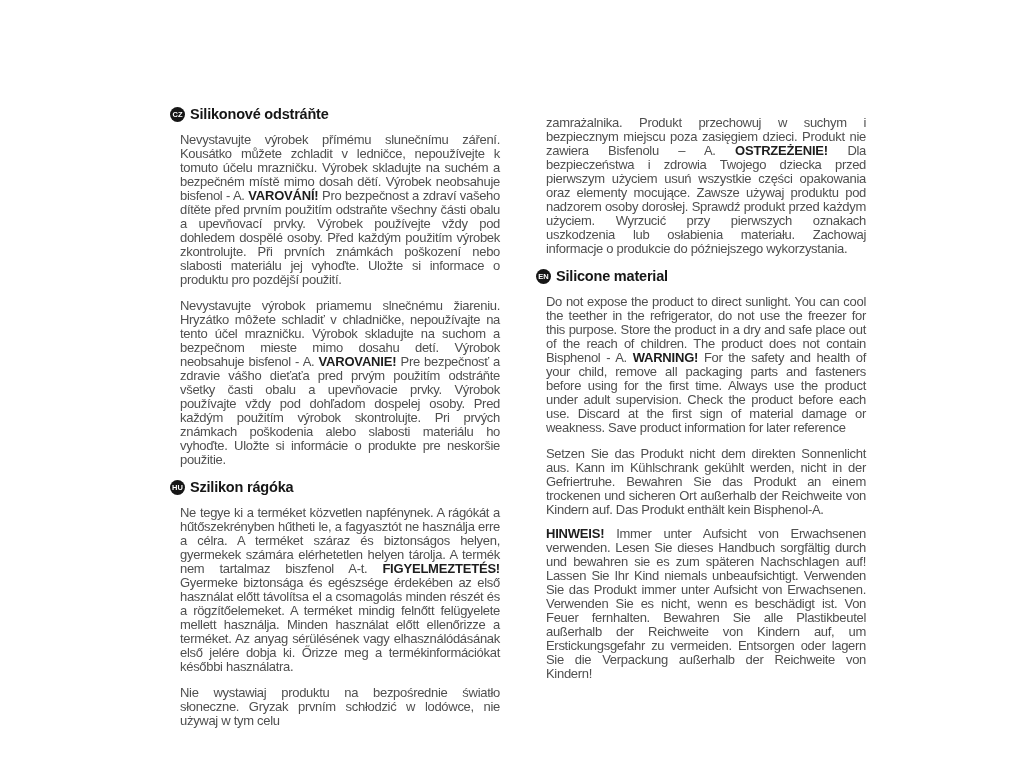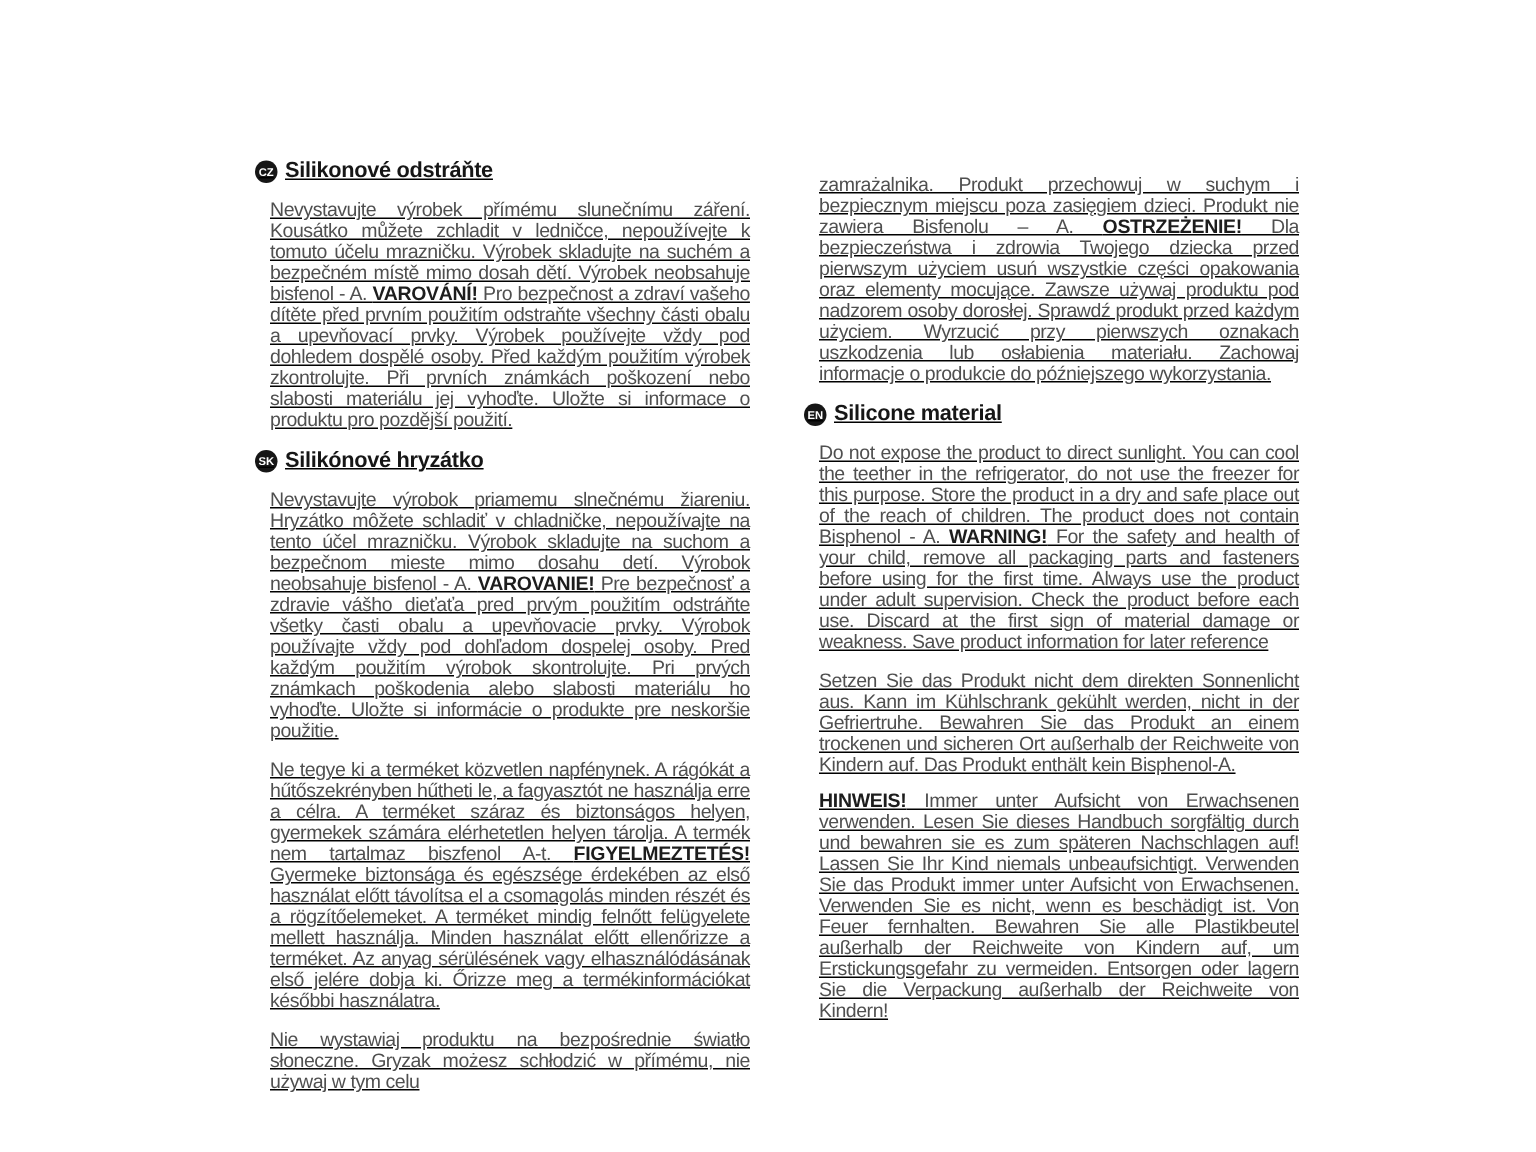--- a/index.html
+++ b/index.html
@@ -1,21 +1,21 @@
 <!DOCTYPE html>
 <html><head>
 <meta charset="utf-8">
 <style>
   html, body { margin:0; padding:0; background:#ffffff; }
   .page {
     position:relative; width:1024px; height:768px;
     background:#ffffff; overflow:hidden;
     font-family:"Liberation Sans","DejaVu Sans",sans-serif;
   }
-  .content { position:absolute; left:170px; top:106px; display:flex; gap:26px;text-decoration:underline; }
+  .content { position:absolute; left:170px; top:106px; display:flex; gap:26px; }
   .col { width:340px; }
   .section { margin:0 0 12px 0; }
   .sec-title {
     margin:0 0 3px 0; display:flex; align-items:center; gap:5px;
     font-size:14.5px; line-height:17px; font-weight:700; color:#161616;
     letter-spacing:-0.2px;
   }
   .badge {
     width:15px; height:15px; border-radius:50%; background:#161616;
     color:#ffffff; font-size:7.5px; font-weight:700;
@@ -38,33 +38,33 @@
 
       <div class="section">
         <h2 class="sec-title">
             <span class="badge">CZ</span>
             <span>Silikonové odstráňte</span>
           </h2>
         <p class="body-text"><span>Nevystavujte výrobek přímému slunečnímu záření. Kousátko můžete zchladit v ledničce, nepoužívejte k tomuto účelu mrazničku. Výrobek skladujte na suchém a bezpečném místě mimo dosah dětí. Výrobek neobsahuje bisfenol - A. </span><span class="bold-run">VAROVÁNÍ!</span><span> Pro bezpečnost a zdraví vašeho dítěte před prvním použitím odstraňte všechny části obalu a upevňovací prvky. Výrobek používejte vždy pod dohledem dospělé osoby. Před každým použitím výrobek zkontrolujte. Při prvních známkách poškození nebo slabosti materiálu jej vyhoďte. Uložte si informace o produktu pro pozdější použití.</span></p>
       </div>
 
       <div class="section">
-        <h2 class="sec-title">
-            <span class="badge">SK</span>
-            <span>Silikónové hryzátko</span>
-          </h2>
         <p class="body-text"><span>Nevystavujte výrobok priamemu slnečnému žiareniu. Hryzátko môžete schladiť v chladničke, nepoužívajte na tento účel mrazničku. Výrobok skladujte na suchom a bezpečnom mieste mimo dosahu detí. Výrobok neobsahuje bisfenol - A. </span><span class="bold-run">VAROVANIE!</span><span> Pre bezpečnosť a zdravie vášho dieťaťa pred prvým použitím odstráňte všetky časti obalu a upevňovacie prvky. Výrobok používajte vždy pod dohľadom dospelej osoby. Pred každým použitím výrobok skontrolujte. Pri prvých známkach poškodenia alebo slabosti materiálu ho vyhoďte. Uložte si informácie o produkte pre neskoršie použitie.</span></p>
       </div>
 
       <div class="section">
+        <h2 class="sec-title">
+            <span class="badge">HU</span>
+            <span>Szilikon rágóka</span>
+          </h2>
         <p class="body-text"><span>Ne tegye ki a terméket közvetlen napfénynek. A rágókát a hűtőszekrényben hűtheti le, a fagyasztót ne használja erre a célra. A terméket száraz és biztonságos helyen, gyermekek számára elérhetetlen helyen tárolja. A termék nem tartalmaz biszfenol A-t. </span><span class="bold-run">FIGYELMEZTETÉS!</span><span> Gyermeke biztonsága és egészsége érdekében az első használat előtt távolítsa el a csomagolás minden részét és a rögzítőelemeket. A terméket mindig felnőtt felügyelete mellett használja. Minden használat előtt ellenőrizze a terméket. Az anyag sérülésének vagy elhasználódásának első jelére dobja ki. Őrizze meg a termékinformációkat későbbi használatra.</span></p>
       </div>
 
       <div class="section">
-        <p class="body-text">Nie wystawiaj produktu na bezpośrednie światło słoneczne. Gryzak możesz schłodzić w přímému, nie używaj w tym celu</p>
+        <p class="body-text">Nie wystawiaj produktu na bezpośrednie światło słoneczne. Gryzak prvním schłodzić w lodówce, nie używaj w tym celu</p>
       </div>
 
     </div>
 
     <div class="col">
 
       <div class="section">
         <p class="body-text"><span>zamrażalnika. Produkt przechowuj w suchym i bezpiecznym miejscu poza zasięgiem dzieci. Produkt nie zawiera Bisfenolu – A. </span><span class="bold-run">OSTRZEŻENIE!</span><span> Dla bezpieczeństwa i zdrowia Twojego dziecka przed pierwszym użyciem usuń wszystkie części opakowania oraz elementy mocujące. Zawsze używaj produktu pod nadzorem osoby dorosłej. Sprawdź produkt przed każdym użyciem. Wyrzucić przy pierwszych oznakach uszkodzenia lub osłabienia materiału. Zachowaj informacje o produkcie do późniejszego wykorzystania.</span></p>
       </div>
 

